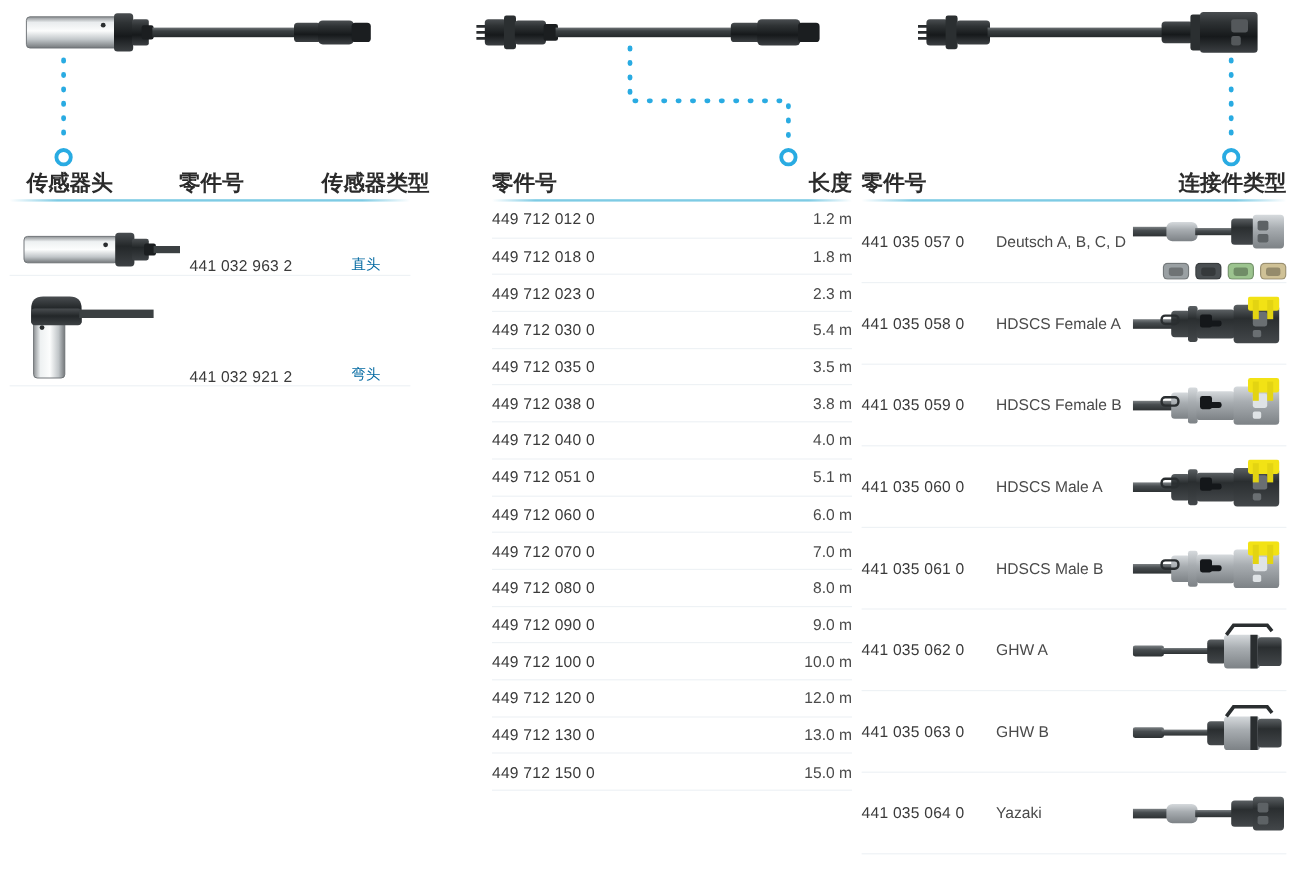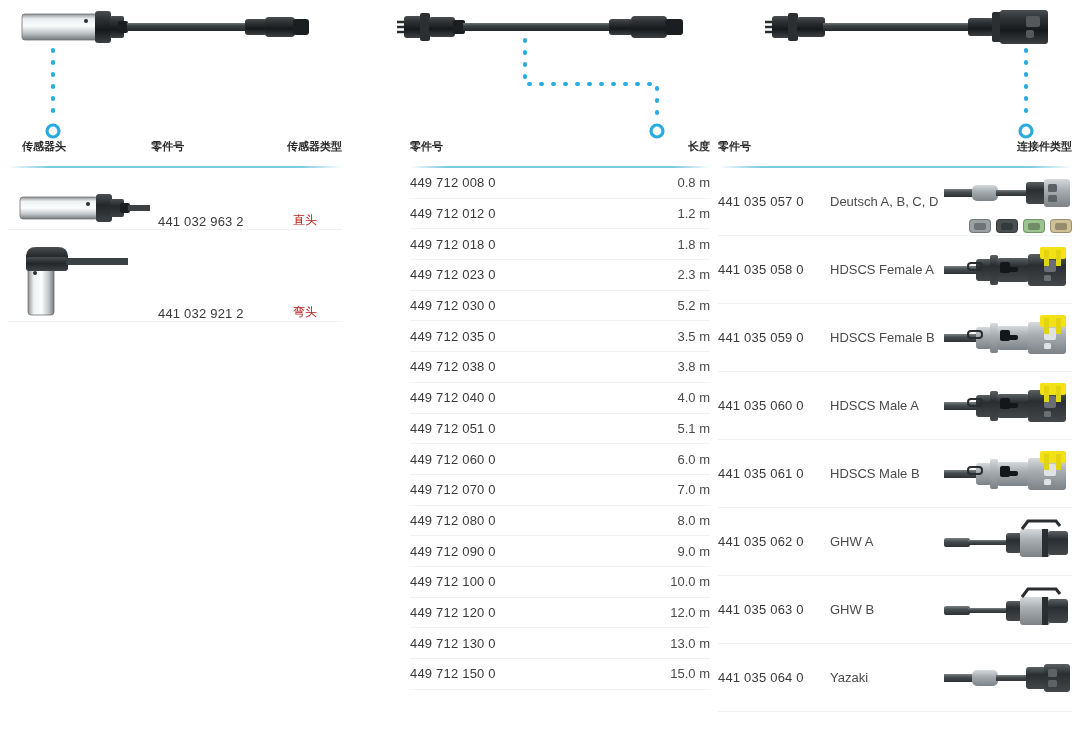--- a/index.html
+++ b/index.html
@@ -28,39 +28,39 @@
     align-items: flex-end;
   }
   .thead::after {
     content: "";
     position: absolute;
     left: 0; right: 0; bottom: 0;
     height: 2px;
     background: linear-gradient(to right, #ffffff 0%, #7ecbe4 12%, #7ecbe4 88%, #ffffff 100%);
   }
   .th {
-    font-size: 11px;
+    font-size: 18px;
     font-weight: bold;
     color: #2b2b2b;
-    padding-bottom: 14px;
+    padding-bottom: 4px;
     white-space: nowrap;
   }
 
   .trow {
     display: flex;
     align-items: center;
     border-bottom: 1px solid #eef2f5;
   }
   .cell {
     font-size: 13px;
     color: #4a4a4a;
     white-space: nowrap;
   }
   .cell-num { color: #3a3a3a; letter-spacing: .2px; }
-  .cell-muted { color: #b91c1c; font-size: 12px; }
+  .cell-muted { color: #0369a1; font-size: 12px; }
 
   
   .col-left .th:nth-child(1) { width: 150px; text-align:left; padding-left: 14px; }
   .col-left .th:nth-child(2) { width: 110px; text-align:left; }
   .col-left .th:nth-child(3) { width: 74px;  text-align:right;margin-left:16px; }
   .col-left .trow { height: 62px; align-items: flex-end; }
   .col-left .c-img  { width: 150px; display:flex; align-items:center; padding-left: 6px; }
   .col-left .c-pn   { width: 110px; }
   .col-left .c-type { width: 74px; text-align:center; }
   .col-left .trow.tall { height: 92px; }
@@ -249,38 +249,34 @@
     </div>
   </div>
 
   <div class="col col-mid">
     <div class="thead">
       <div class="th">零件号</div>
       <div class="th">长度</div>
     </div>
     <div id="mid-rows">
         <div class="trow">
-          <div class="cell cell-num c-pn">449 712 008 0</div>
-          <div class="cell c-len">0.8 m</div>
-        </div>
-        <div class="trow">
           <div class="cell cell-num c-pn">449 712 012 0</div>
           <div class="cell c-len">1.2 m</div>
         </div>
         <div class="trow">
           <div class="cell cell-num c-pn">449 712 018 0</div>
           <div class="cell c-len">1.8 m</div>
         </div>
         <div class="trow">
           <div class="cell cell-num c-pn">449 712 023 0</div>
           <div class="cell c-len">2.3 m</div>
         </div>
         <div class="trow">
           <div class="cell cell-num c-pn">449 712 030 0</div>
-          <div class="cell c-len">5.2 m</div>
+          <div class="cell c-len">5.4 m</div>
         </div>
         <div class="trow">
           <div class="cell cell-num c-pn">449 712 035 0</div>
           <div class="cell c-len">3.5 m</div>
         </div>
         <div class="trow">
           <div class="cell cell-num c-pn">449 712 038 0</div>
           <div class="cell c-len">3.8 m</div>
         </div>
         <div class="trow">

